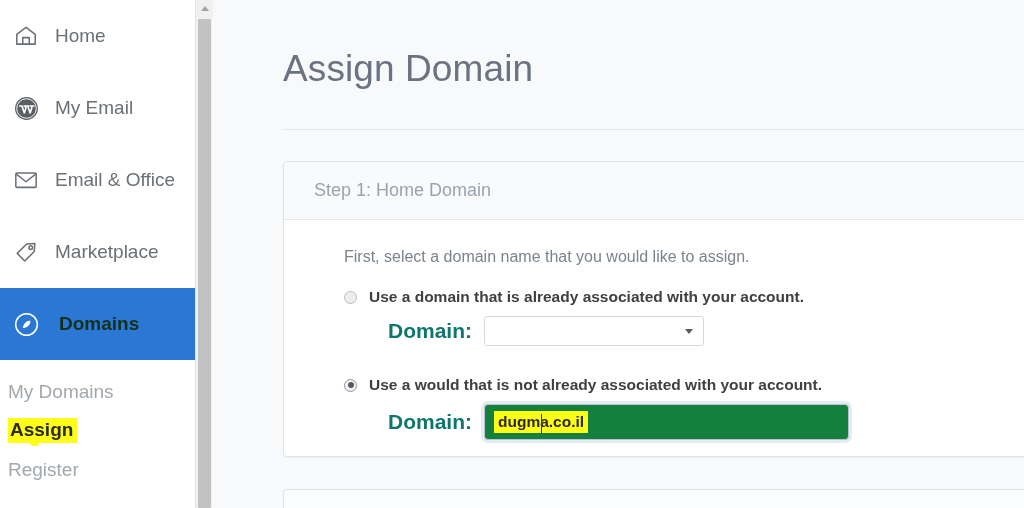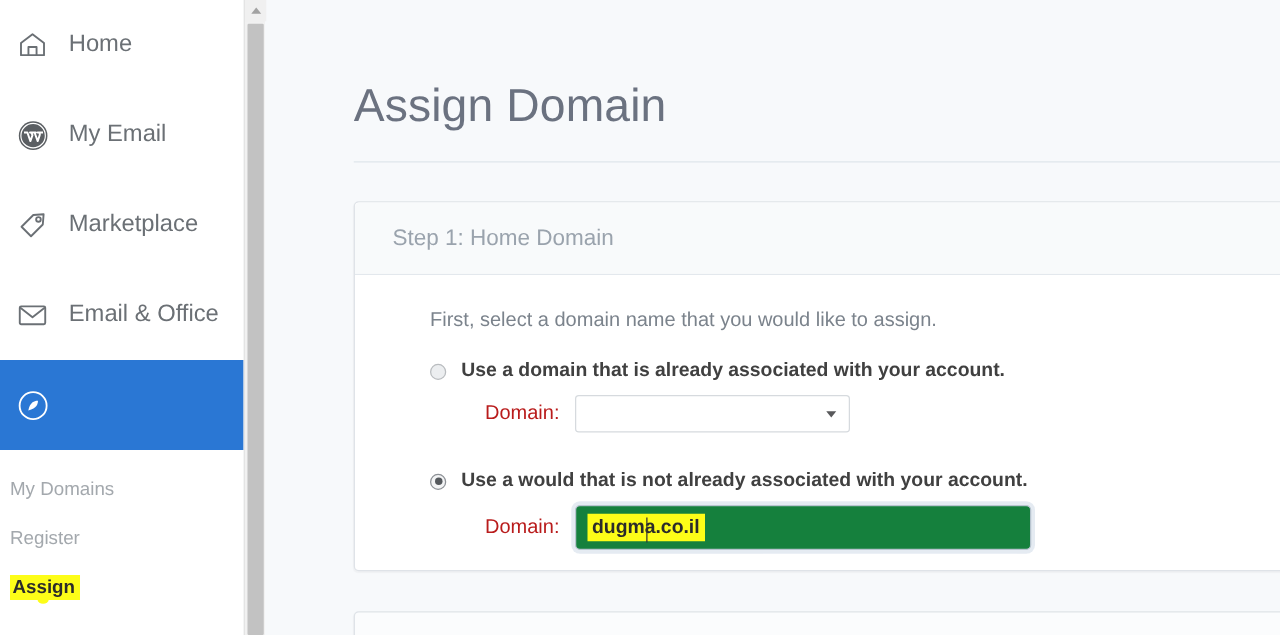--- a/index.html
+++ b/index.html
@@ -66,21 +66,21 @@
     z-index: -1;
   }
   .nav-item.active .lbl span { position: relative; color: #15311a; }
 
   .sub-list { padding-top: 12px; }
   .sub-item {
     height: 39px;
     display: flex;
     align-items: center;
     padding-left: 8px;
-    font-size: 15px;
+    font-size: 19px;
     color: #a3a8ad;
     cursor: pointer;
     white-space: nowrap;
   }
   .sub-item.marked {
     color: #2b2b2b;
     font-weight: 700;
   }
   .sub-item.marked .mk {
     background: #fdfd18;
@@ -127,21 +127,21 @@
   
   #main {
     position: relative;
     flex: 1;
     height: 508px;
     background: #f7f9fb;
     overflow: hidden;
   }
   #page-title {
     position: absolute;
-    left: 88px; top: 64px;
+    left: 88px; top: 48px;
     font-size: 37px;
     font-weight: 300;
     color: #6b7280;
     letter-spacing: 0.1px;
     white-space: nowrap;
   }
   #title-rule {
     position: absolute;
     left: 88px; top: 129px;
     right: -120px;
@@ -218,23 +218,23 @@
     cursor: pointer;
   }
 
   .field-row {
     display: flex;
     align-items: center;
     margin: 10px 0 30px 44px;
     gap: 12px;
   }
   .field-label {
-    font-size: 16px;
-    font-weight: 400;
-    color: #b91c1c;
+    font-size: 21px;
+    font-weight: 700;
+    color: #0f766e;
     white-space: nowrap;
   }
   .select-box {
     position: relative;
     width: 220px; height: 30px;
     border: 1px solid #d6dade;
     border-radius: 3px;
     background: #fff;
     cursor: pointer;
   }
@@ -299,55 +299,56 @@
           <circle cx="12" cy="12" r="9.4" fill="none" stroke="#ffffff" stroke-width="0.9"></circle>
           <path d="M5 9.6 h2.6 l2.3 6.6 1.6-4.6 -0.9-2 h-1 v-0 h4.5 v0 h-1 l2.4 6.6 1.5-4.4 c0.4-1.2 0-2.2-0.9-2.2 h-0.6 v0 h4.1" fill="none" stroke="#ffffff" stroke-width="1.5" stroke-linejoin="round"></path>
         </svg>
       </span>
       <span class="lbl">My Email</span>
     </div>
 
     <div class="nav-item">
       <span class="ico">
         <svg width="26" height="26" viewBox="0 0 24 24" fill="none" stroke="#6b7075" stroke-width="1.4" stroke-linejoin="round">
+          <rect x="2.6" y="5.6" width="18.8" height="13.2" rx="1"></rect>
+          <path d="M2.8 6.4 L12 13.6 L21.2 6.4"></path>
+        </svg>
+      </span>
+      <span class="lbl">Email &amp; Office</span>
+    </div>
+
+    <div class="nav-item">
+      <span class="ico">
+        <svg width="26" height="26" viewBox="0 0 24 24" fill="none" stroke="#6b7075" stroke-width="1.4" stroke-linejoin="round">
           <path d="M20.2 4.1 L12.6 4.6 L3.9 13.3 L10.9 20.3 L19.6 11.6 Z"></path>
           <circle cx="16.4" cy="7.9" r="1.7"></circle>
         </svg>
       </span>
       <span class="lbl">Marketplace</span>
-    </div>
-
-    <div class="nav-item">
-      <span class="ico">
-        <svg width="26" height="26" viewBox="0 0 24 24" fill="none" stroke="#6b7075" stroke-width="1.4" stroke-linejoin="round">
-          <rect x="2.6" y="5.6" width="18.8" height="13.2" rx="1"></rect>
-          <path d="M2.8 6.4 L12 13.6 L21.2 6.4"></path>
-        </svg>
-      </span>
-      <span class="lbl">Email &amp; Office</span>
     </div>
 
     <div class="nav-item active">
       <span class="ico">
         <svg width="27" height="27" viewBox="0 0 24 24" fill="none" stroke="#ffffff" stroke-width="1.3">
           <circle cx="12" cy="12" r="9.6"></circle>
           <path d="M15.4 8.6 C13.6 8.4 9.6 9.4 8.6 15.4 C14.6 14.4 15.6 10.4 15.4 8.6 Z" fill="#ffffff" stroke="none"></path>
         </svg>
       </span>
+      <span class="lbl"><span>Domains</span></span>
     </div>
 
     <div class="sub-list">
       <div class="sub-item">
         <span>My Domains</span>
       </div>
+      <div class="sub-item marked">
+        <span class="mk">Assign</span>
+      </div>
       <div class="sub-item">
         <span>Register</span>
-      </div>
-      <div class="sub-item marked">
-        <span class="mk">Assign</span>
       </div>
     </div>
   </nav>
 
   <div id="scrollbar">
     <div id="sb-up">
       <span class="arr"></span>
     </div>
     <div id="sb-thumb"></div>
   </div>

